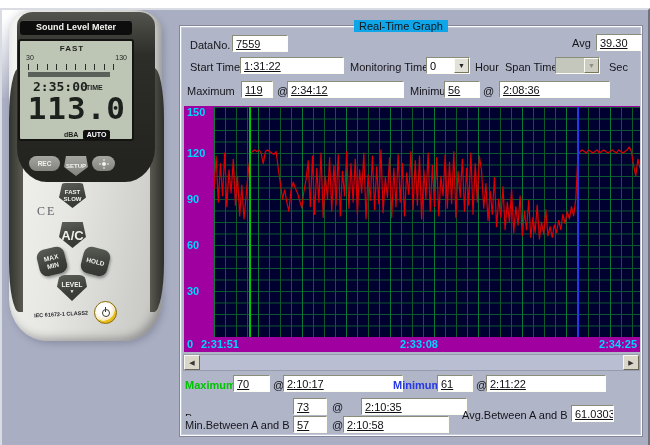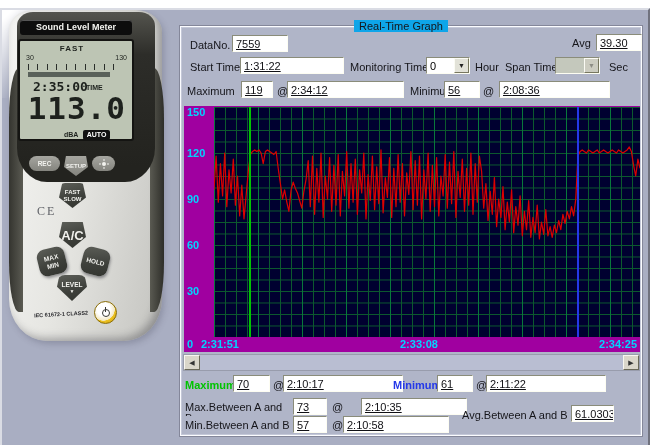--- a/index.html
+++ b/index.html
@@ -216,21 +216,20 @@
 
   <div class="lbl green" style="left:183px;top:369px">Maximum</div>
   <div class="tb" style="left:231px;top:365px;width:37px">70</div>
   <div class="lbl" style="left:271px;top:369px">@</div>
   <div class="tb" style="left:281px;top:365px;width:120px">2:10:17</div>
   <div class="lbl blue" style="left:391px;top:369px">Minimum</div>
   <div class="tb" style="left:435px;top:365px;width:36px">61</div>
   <div class="lbl" style="left:474px;top:369px">@</div>
   <div class="tb" style="left:484px;top:365px;width:120px">2:11:22</div>
 
-  <div class="lbl" style="left:183px;top:391px">Max.Between A and</div>
   <div class="wrapclip">B</div>
   <div class="tb" style="left:291px;top:388px;width:34px">73</div>
   <div class="lbl" style="left:330px;top:391px">@</div>
   <div class="tb" style="left:359px;top:388px;width:106px">2:10:35</div>
 
   <div class="lbl" style="left:183px;top:409px">Min.Between A and B</div>
   <div class="tb" style="left:291px;top:406px;width:34px">57</div>
   <div class="lbl" style="left:330px;top:409px">@</div>
   <div class="tb" style="left:341px;top:406px;width:106px">2:10:58</div>
 

